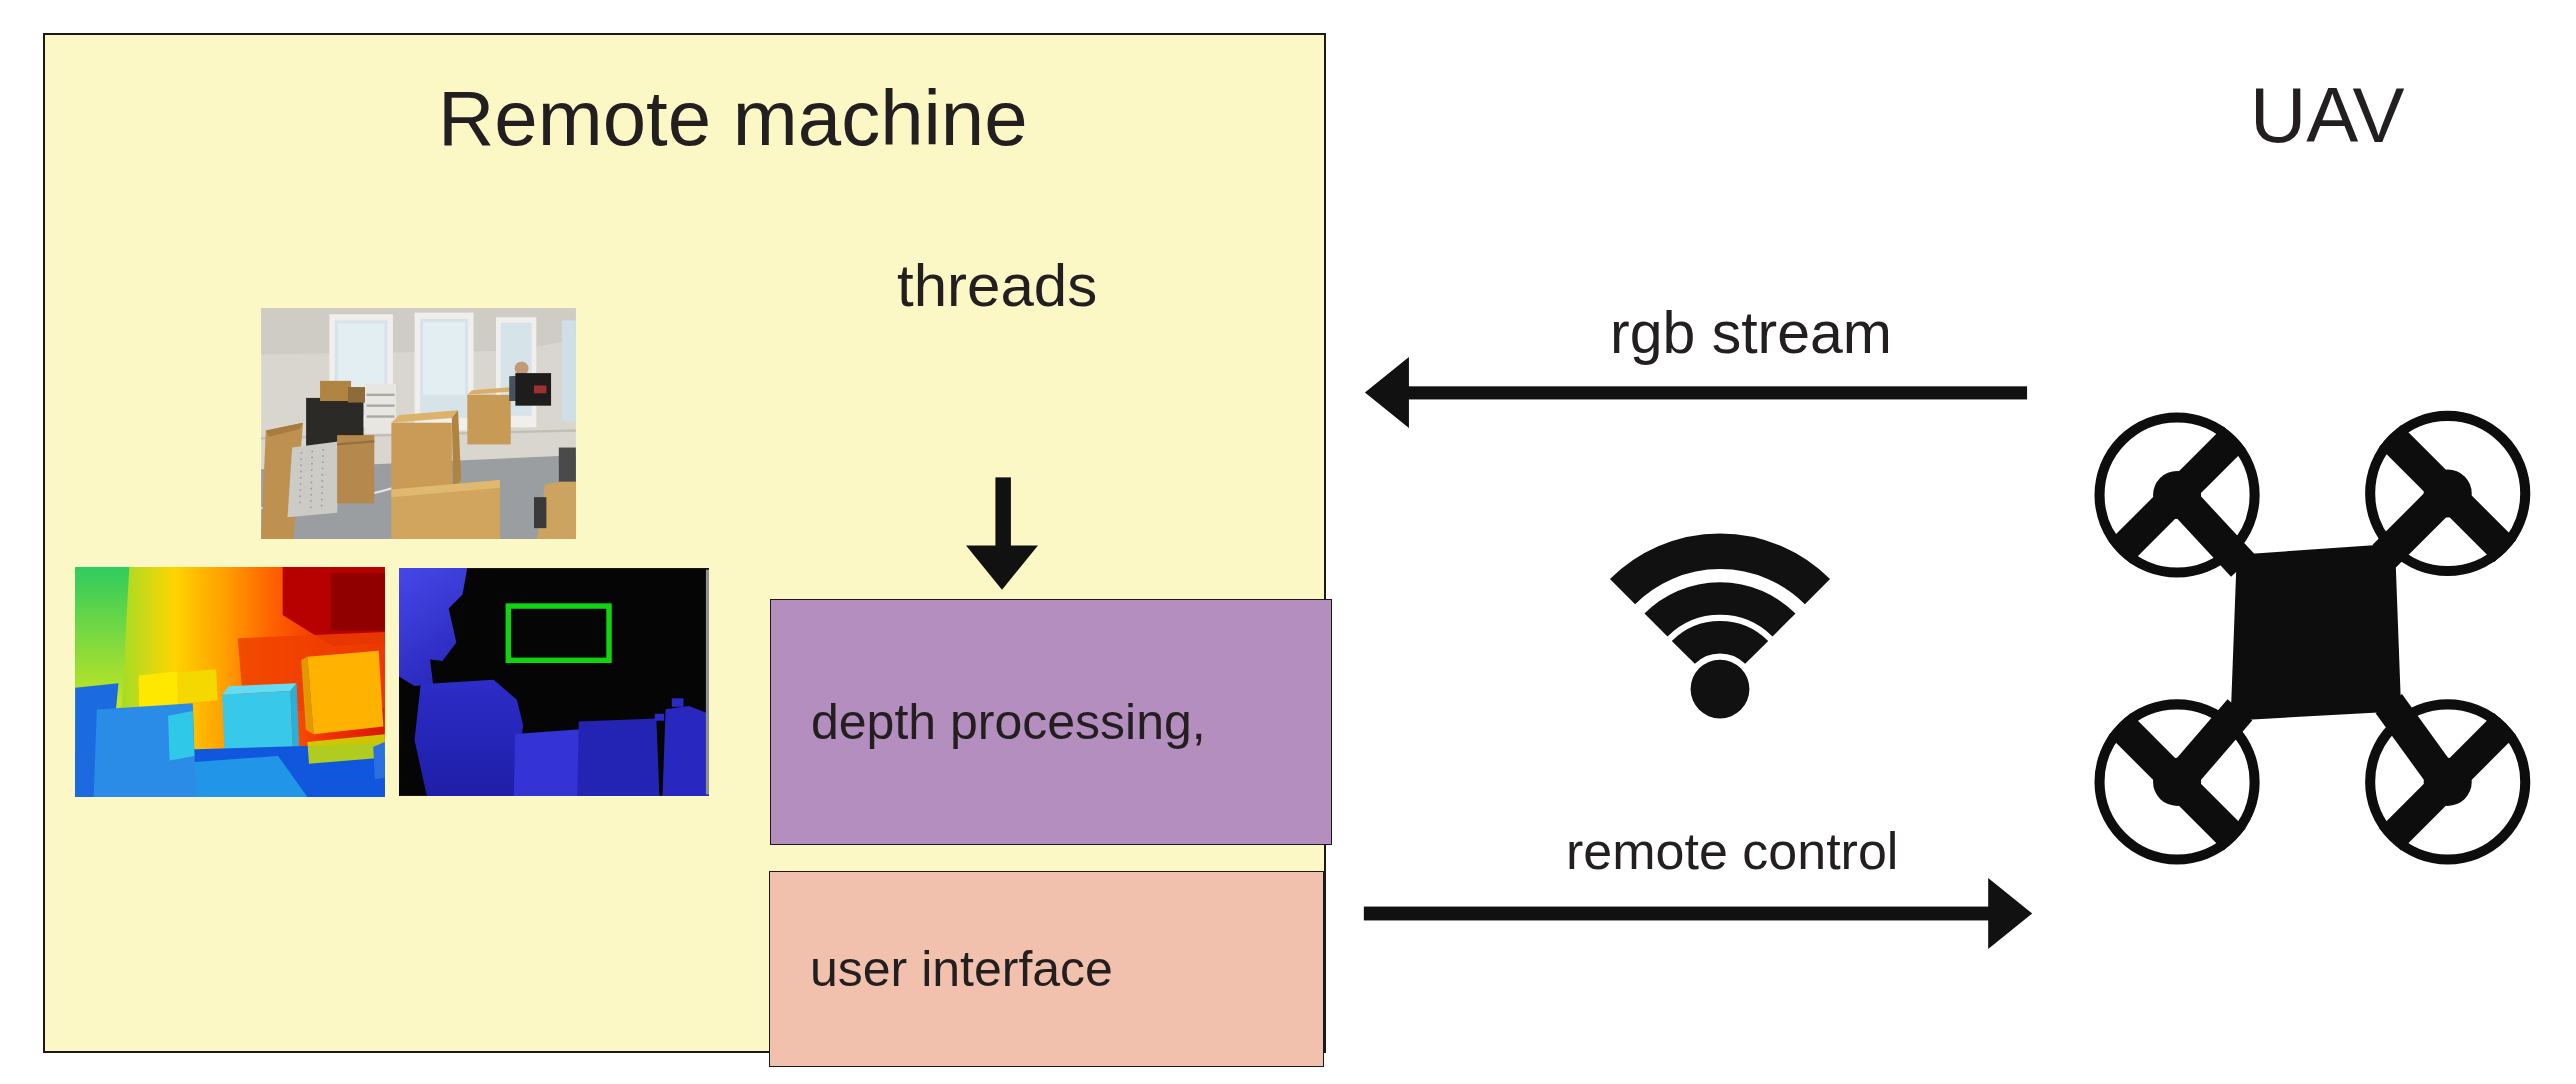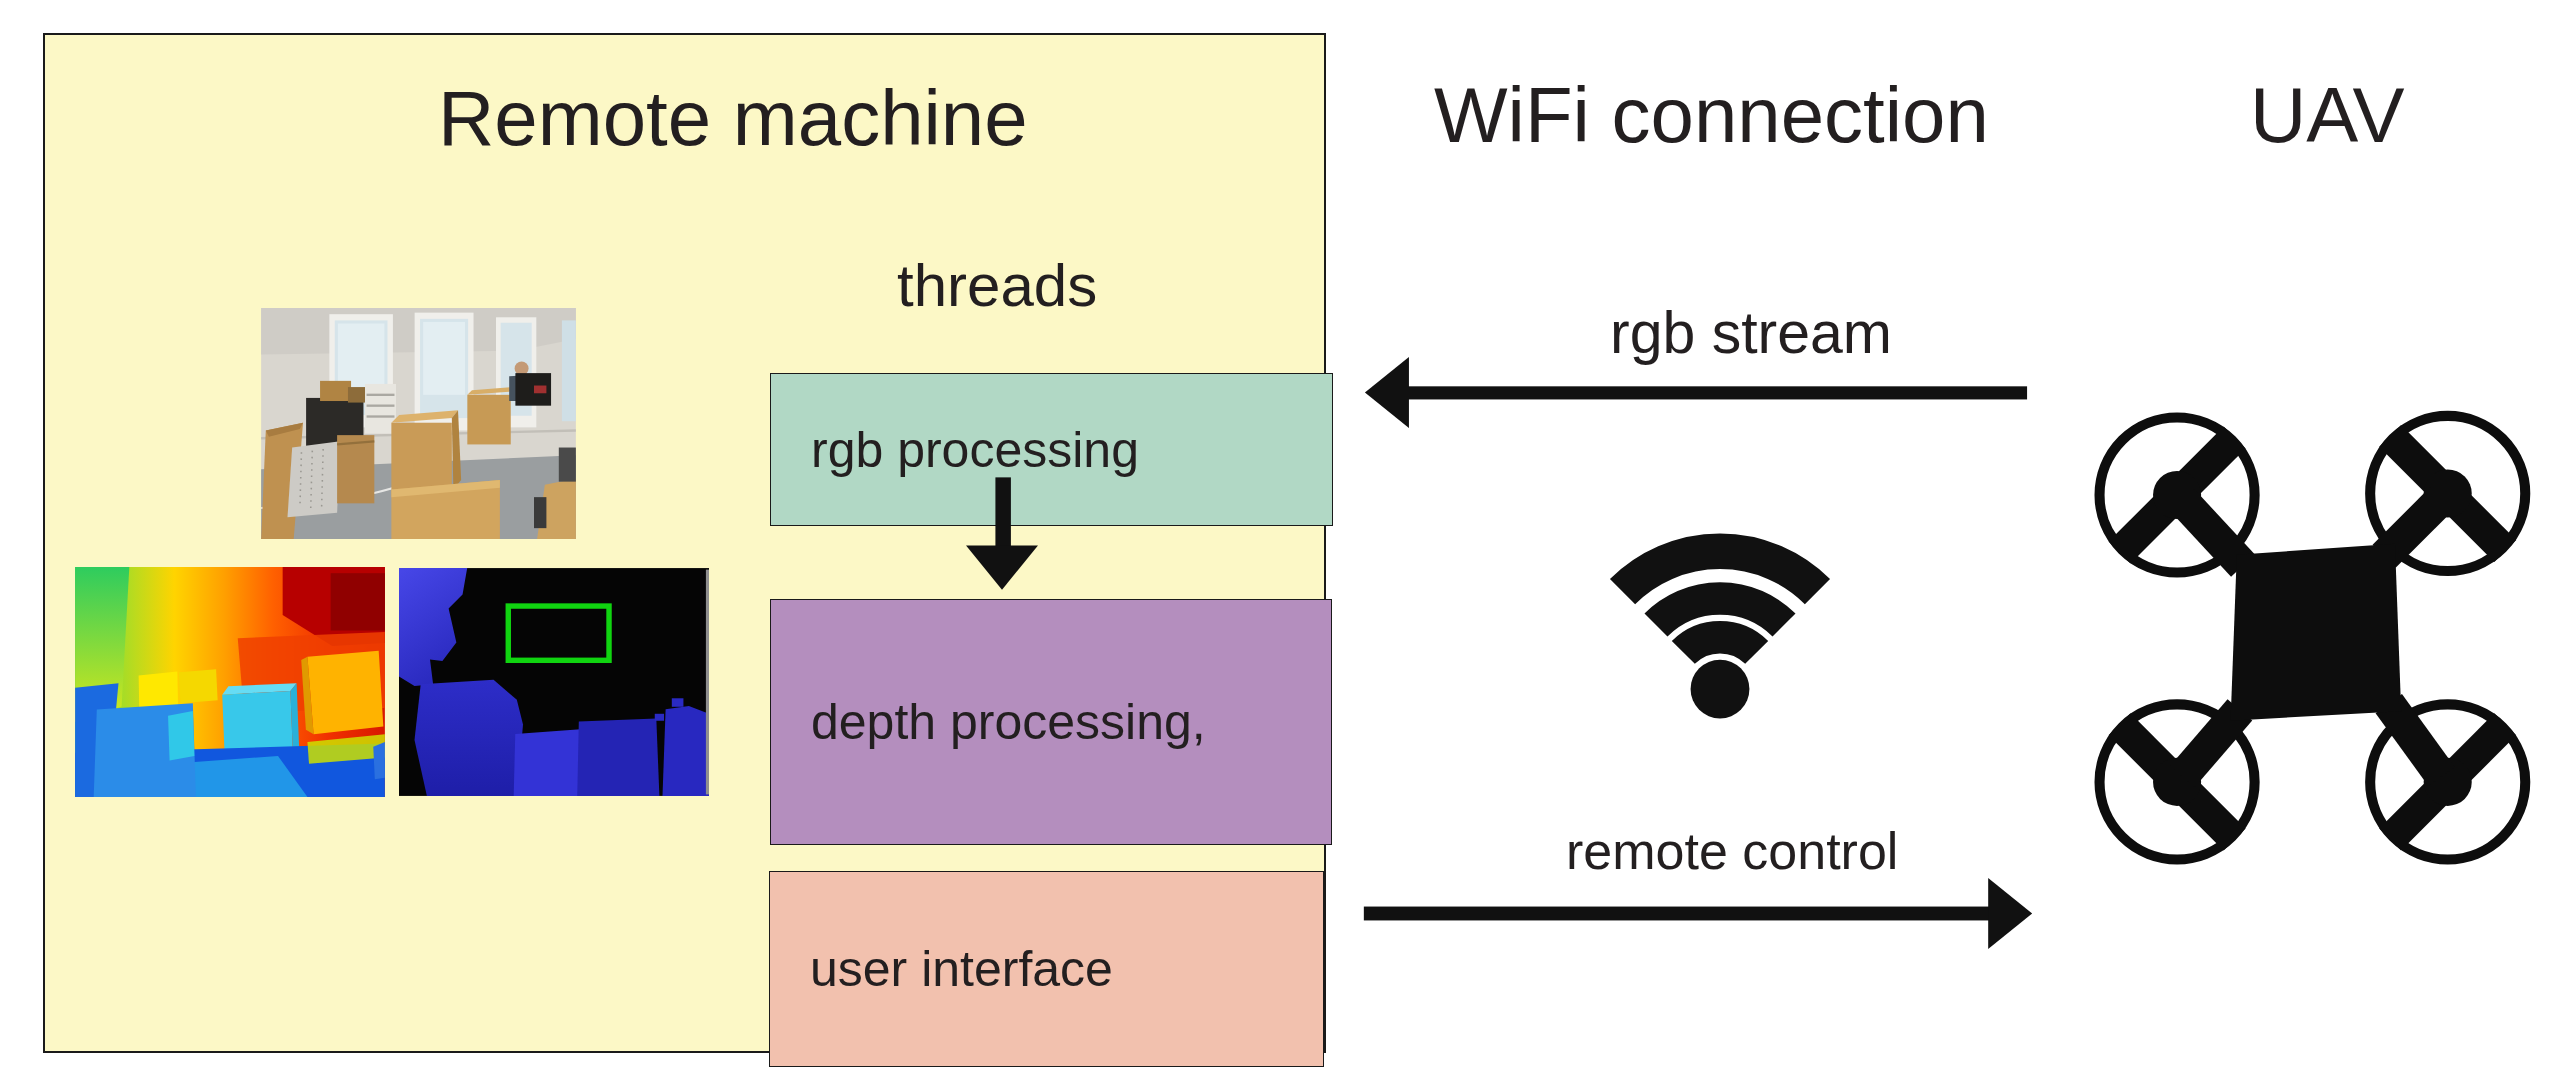--- a/index.html
+++ b/index.html
@@ -165,39 +165,35 @@
       <path d="M28,150 L122,144 L152,170 L160,202 L152,294 L36,294 L20,222 Z" fill="url(#blobblue2)"></path>
       <polygon points="150,214 234,208 238,294 148,294" fill="#3333d6"></polygon>
       <polygon points="232,198 332,194 336,294 230,294" fill="#2424b4"></polygon>
       <polygon points="344,182 374,178 400,188 400,294 340,294" fill="#2828c0"></polygon>
       <rect x="330" y="188" width="12" height="9" fill="#2a2ac4"></rect>
       <rect x="352" y="168" width="15" height="11" fill="#2a2ac4"></rect>
       <rect x="141" y="49" width="130" height="70" fill="none" stroke="#10d410" stroke-width="7"></rect>
       <rect x="396" y="2" width="4" height="290" fill="#8f8f8f"></rect>
     </svg>
 
-    <div class="abs thread-box box-rgb">
-      <span>rgb processing</span>
-    </div>
 
     <div class="abs thread-box box-depth">
       <span>depth processing,</span>
     </div>
 
     <div class="abs thread-box box-ui">
       <span>user interface</span>
     </div>
 
     <svg class="abs" style="left:921px;top:442px;" width="72" height="113" viewBox="0 0 93 145">
       <rect x="38" y="0" width="20" height="93" fill="#111111"></rect>
       <polygon points="0,88 93,88 46.5,145" fill="#111111"></polygon>
     </svg>
   </div>
 
-  <div class="abs title" style="left:1434px;top:75px;">WiFi connection</div>
 
   <div class="abs small-label" style="left:1610px;top:303px;font-size:59px;">rgb stream</div>
 
   <svg class="abs" style="left:1363px;top:357px;" width="666" height="71" viewBox="0 0 858 92">
     <rect x="55" y="38" width="803" height="17" fill="#111111"></rect>
     <polygon points="0,46 57,0 57,92" fill="#111111"></polygon>
   </svg>
 
   <svg class="abs" style="left:1588px;top:518px;" width="264" height="209" viewBox="0 0 340 270">
     <g fill="none" stroke="#111111">

